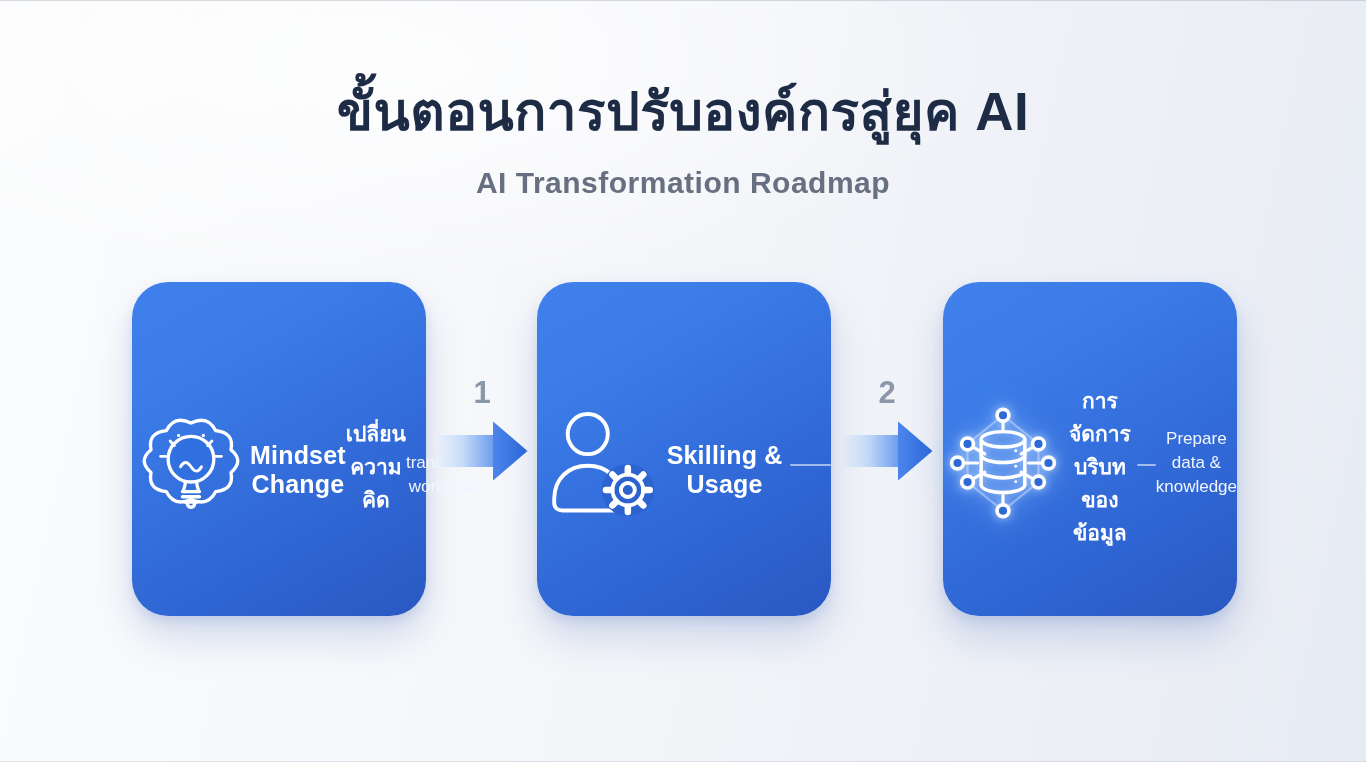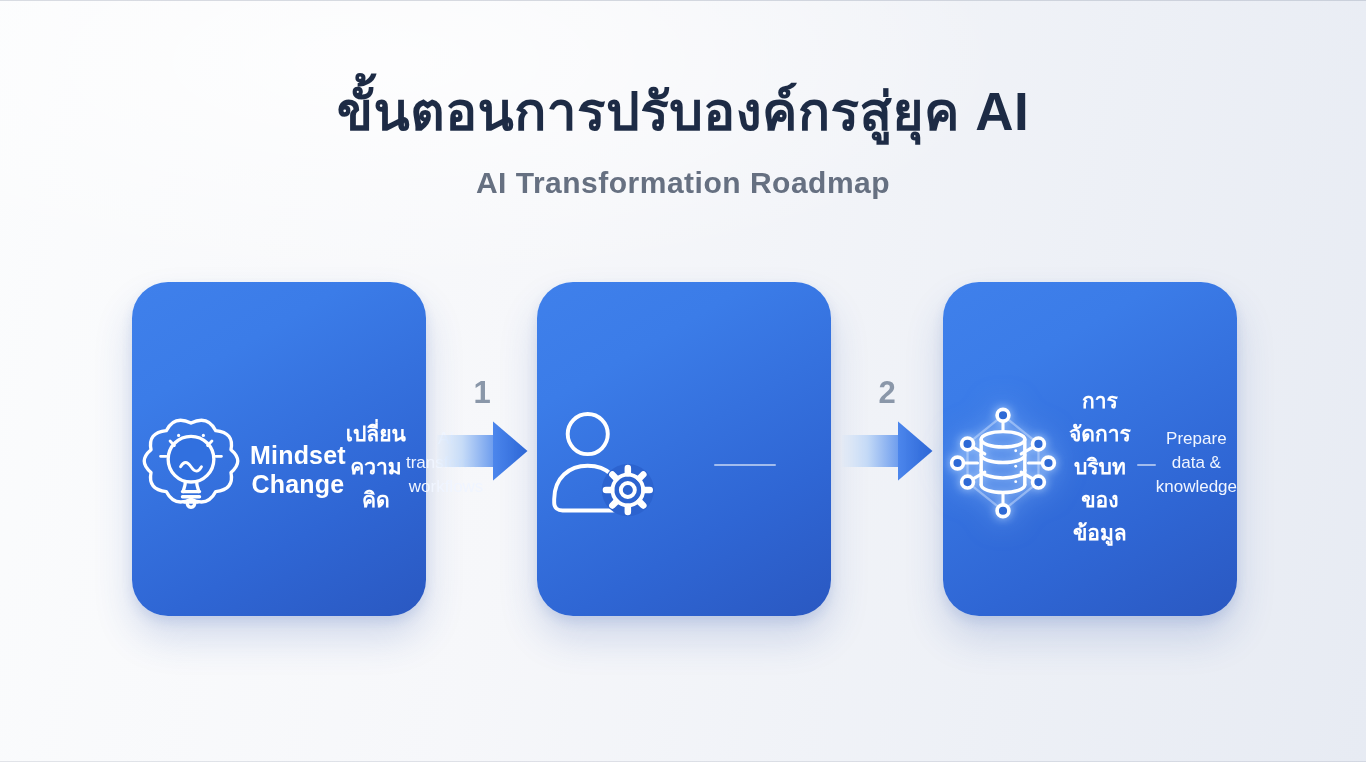--- a/index.html
+++ b/index.html
@@ -108,20 +108,21 @@
         <circle cx="54" cy="28" r="21.5"></circle>
         <path d="M18,102 L18,98 C18,75 34,62 54,62 C74,62 90,75 90,98 L90,102 C90,107 86,110 81,110 L27,110 C22,110 18,107 18,102 Z"></path>
         <circle cx="97" cy="88" r="28" fill="#2c63cf" stroke="none"></circle>
         <g>
           <circle cx="97" cy="88" r="16.5" fill="#2c63cf"></circle>
           <path d="M97,64.5 V70 M97,106 V111.5 M73.5,88 H79 M115,88 H120.5 M80.4,71.4 L84.3,75.3 M109.7,100.7 L113.6,104.6 M113.6,71.4 L109.7,75.3 M84.3,100.7 L80.4,104.6" stroke-width="7"></path>
           <circle cx="97" cy="88" r="7.5"></circle>
         </g>
       </svg>
     </div>
+    <div class="card-title">Skilling &amp; Usage</div>
     <div class="divider"></div>
   </div>
 
   <div class="connector connector2">
     <div class="step-number">2</div>
     <div class="arrow">
       <div class="arrow-body"></div>
         <div class="arrow-head"></div>
     </div>
   </div>

